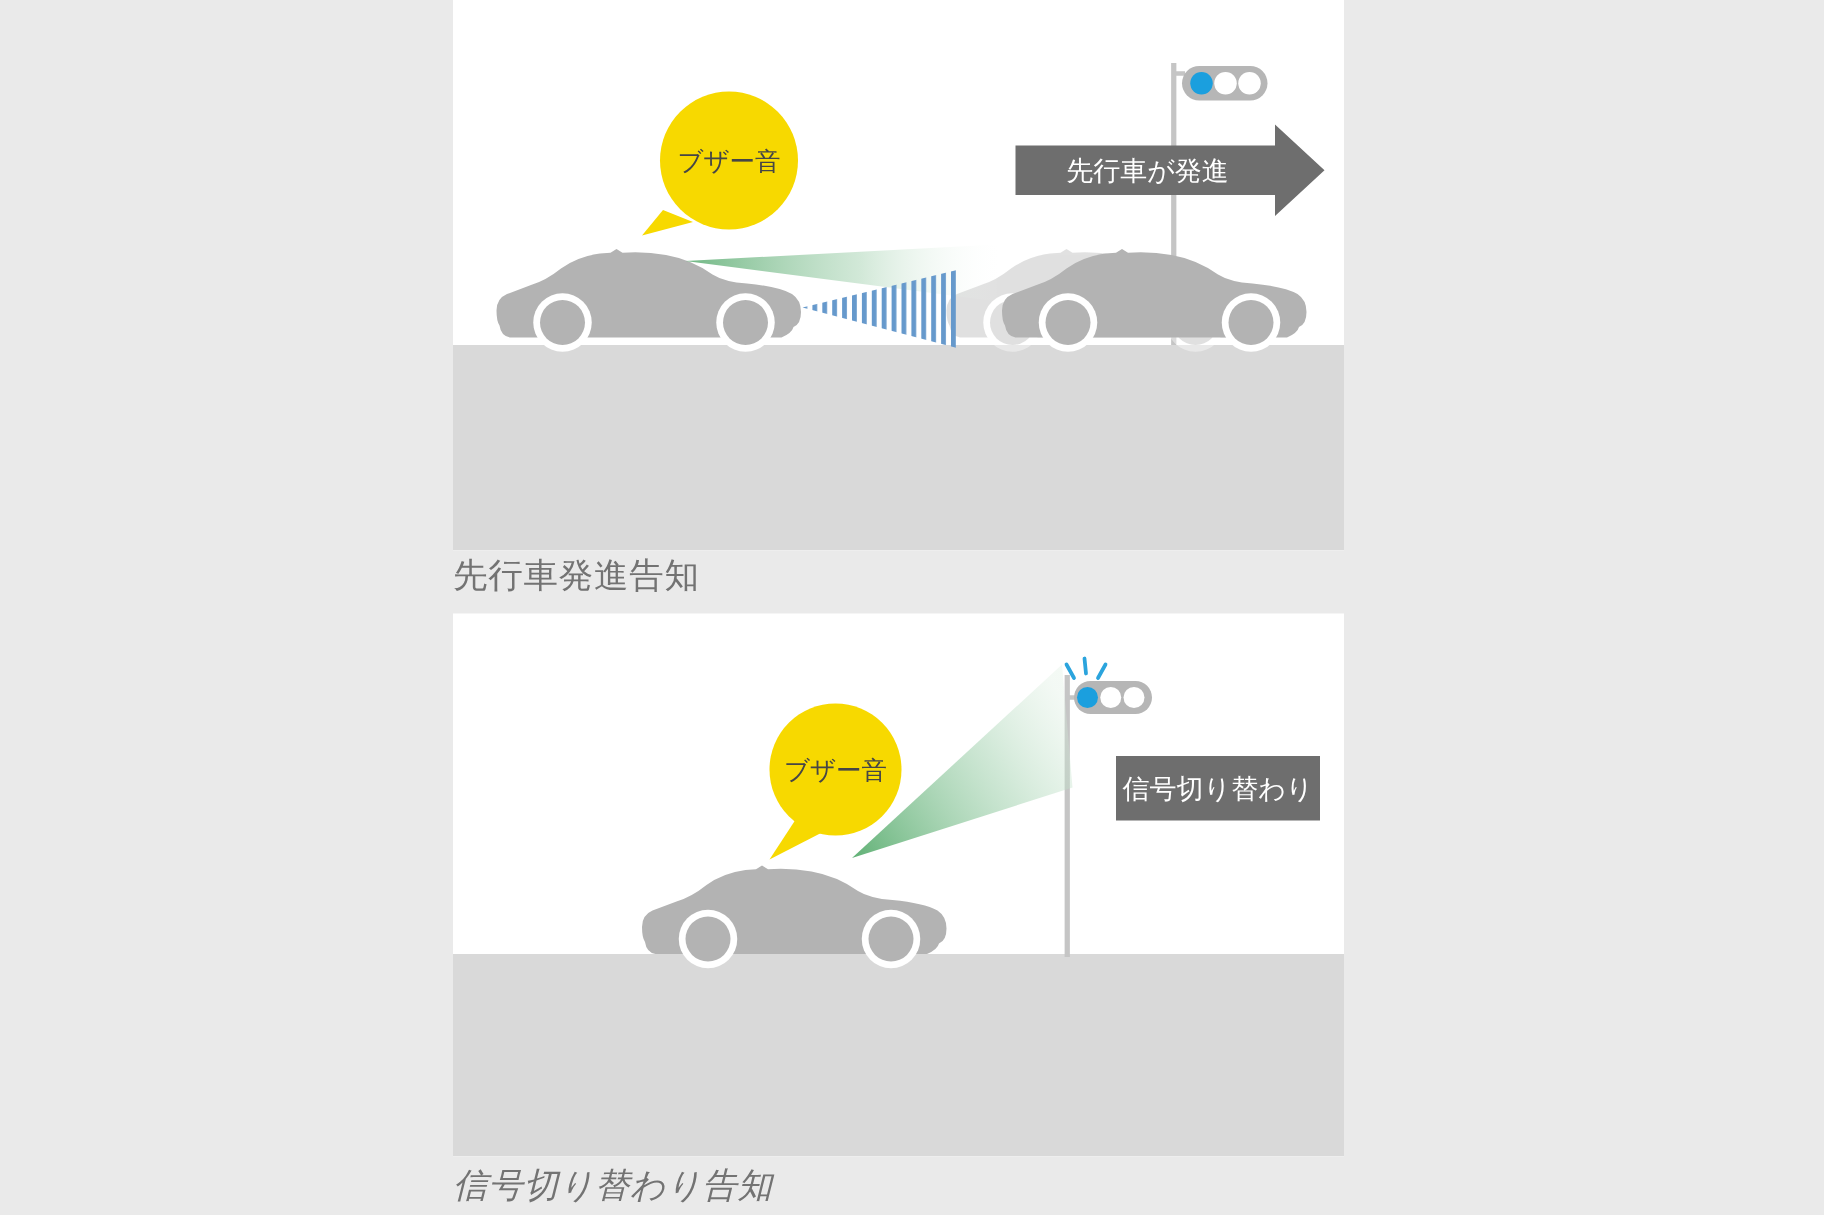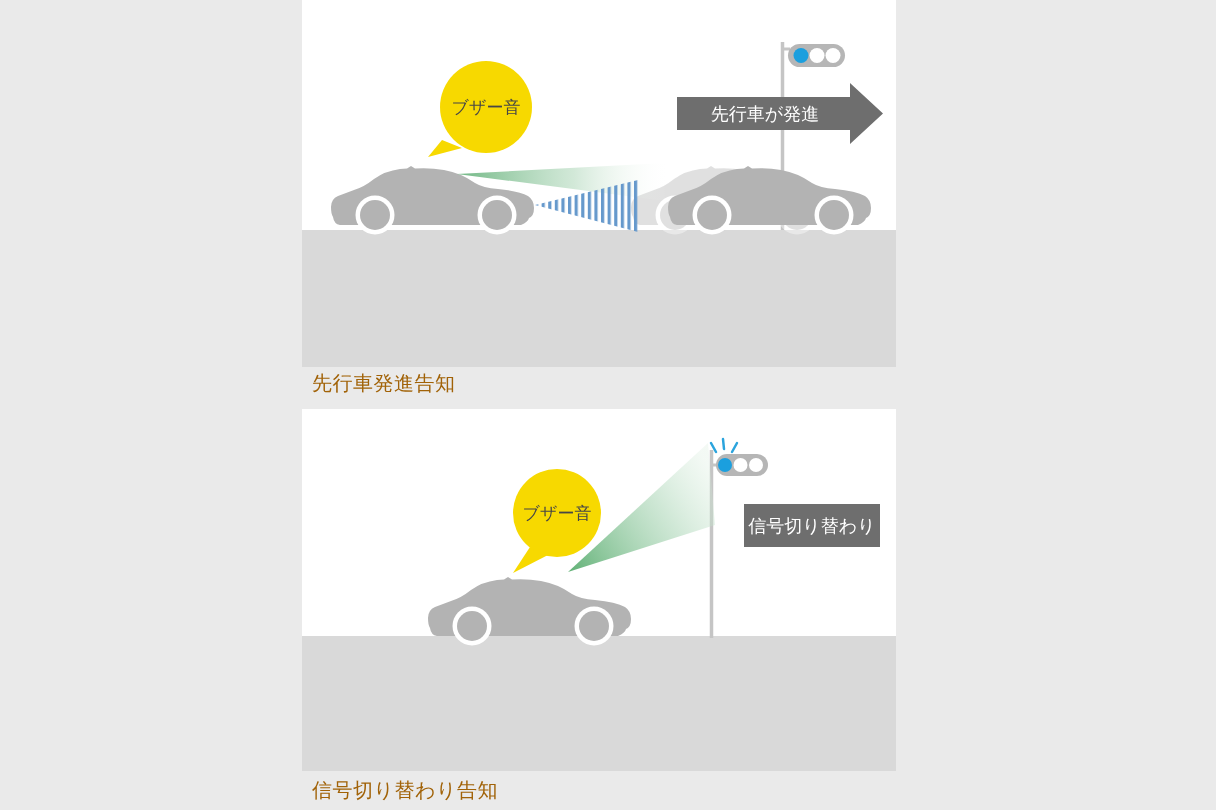--- a/index.html
+++ b/index.html
@@ -7,26 +7,26 @@
     width:1216px;height:810px;position:relative;overflow:hidden;
     background:#eaeaea;
     font-family:"Liberation Sans", sans-serif;
   }
   .panel{
     position:absolute;left:302px;width:594px;background:#ffffff;
   }
   #panel-top{top:0;height:367px;}
   #panel-bottom{top:409px;height:362px;}
   .caption{
-    position:absolute;left:312px;width:594px;
-    font-size:20px;line-height:23px;color:#a16207;
+    position:absolute;left:302px;width:594px;
+    font-size:23px;line-height:23px;color:#737373;
     letter-spacing:0.5px;
   }
   #caption-top{top:372px;}
-  #caption-bottom{top:779px;}
+  #caption-bottom{top:779px;font-style:italic;}
   svg{display:block;}
   .svg-label{
     font-family:"Liberation Sans", sans-serif;
   }
 </style>
 </head>
 <body>
 
 <div class="panel" id="panel-top">
   <svg width="594" height="367" viewBox="0 0 594 367">

